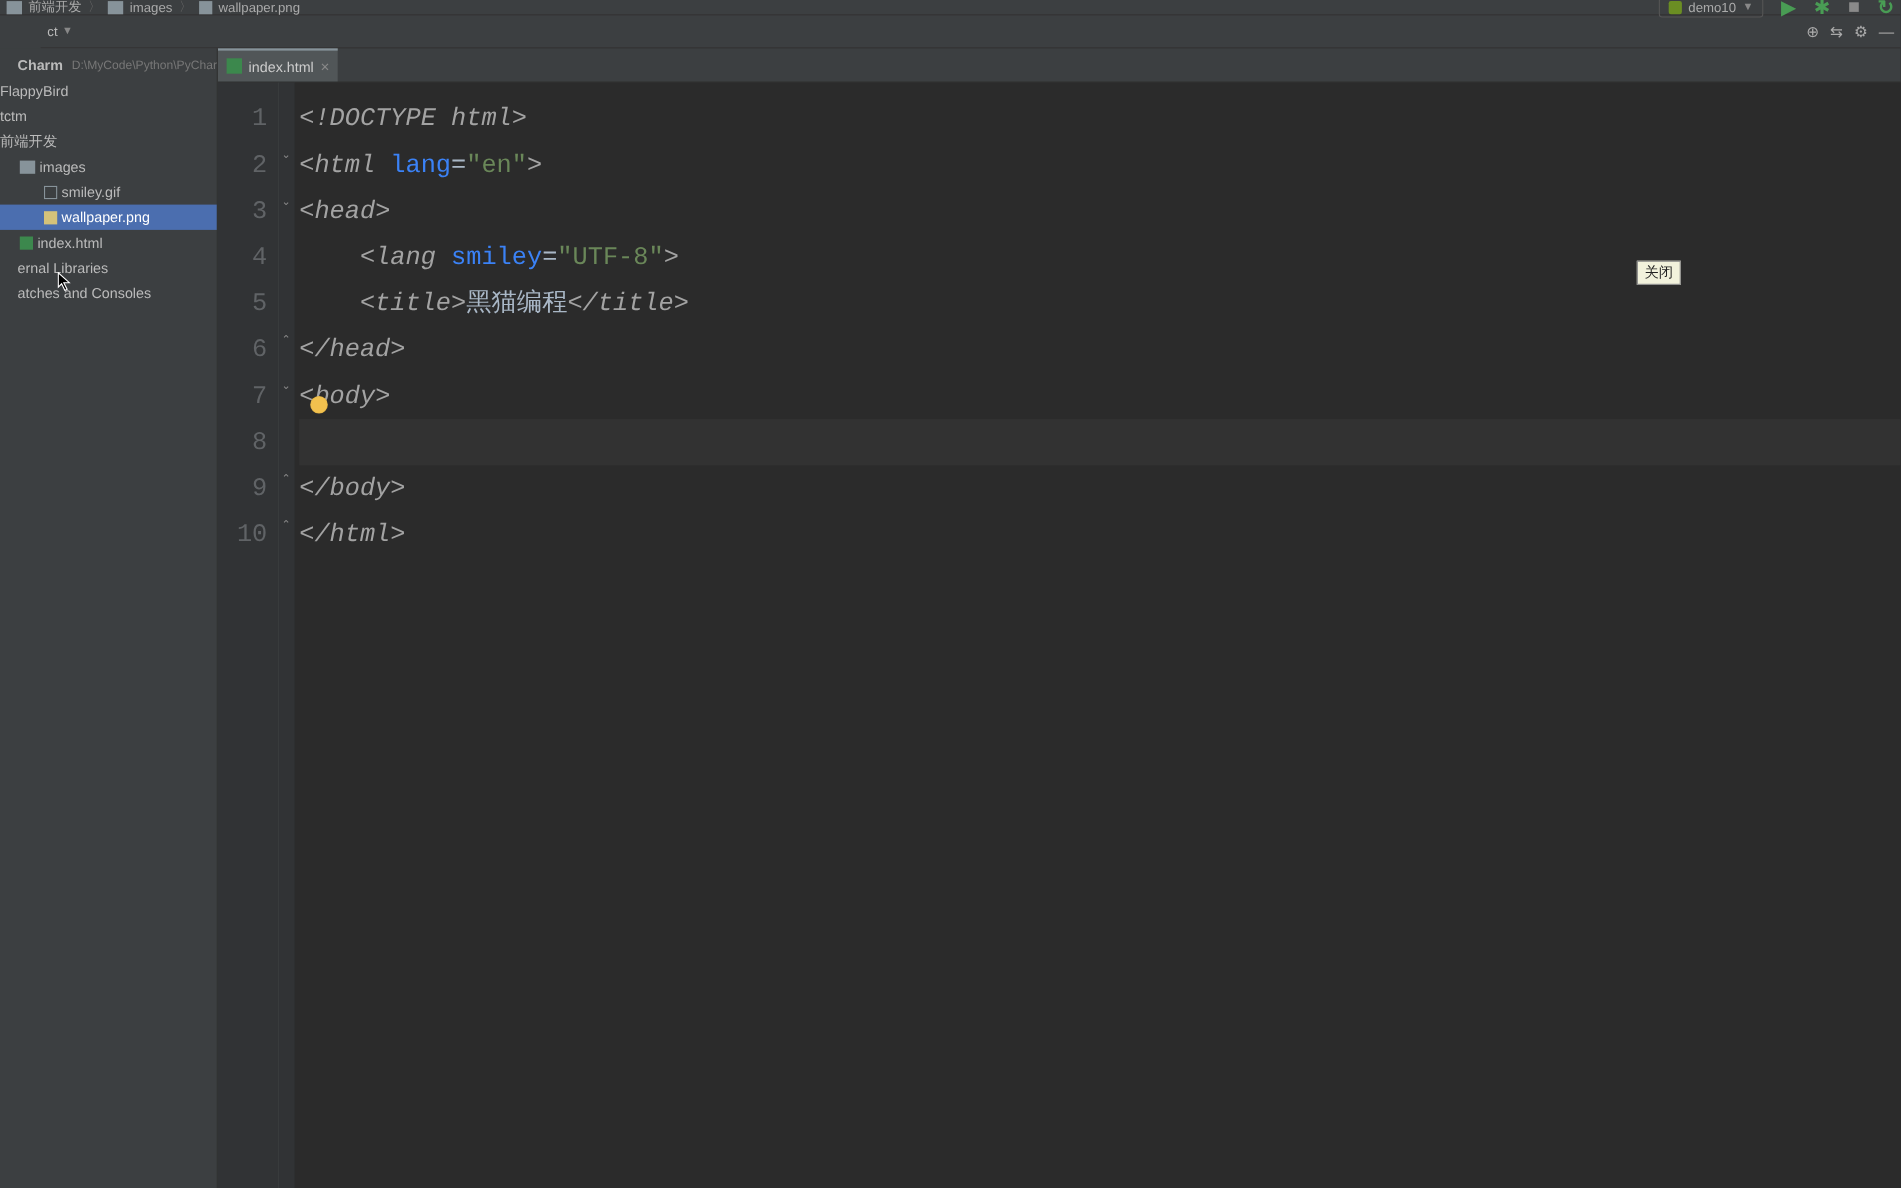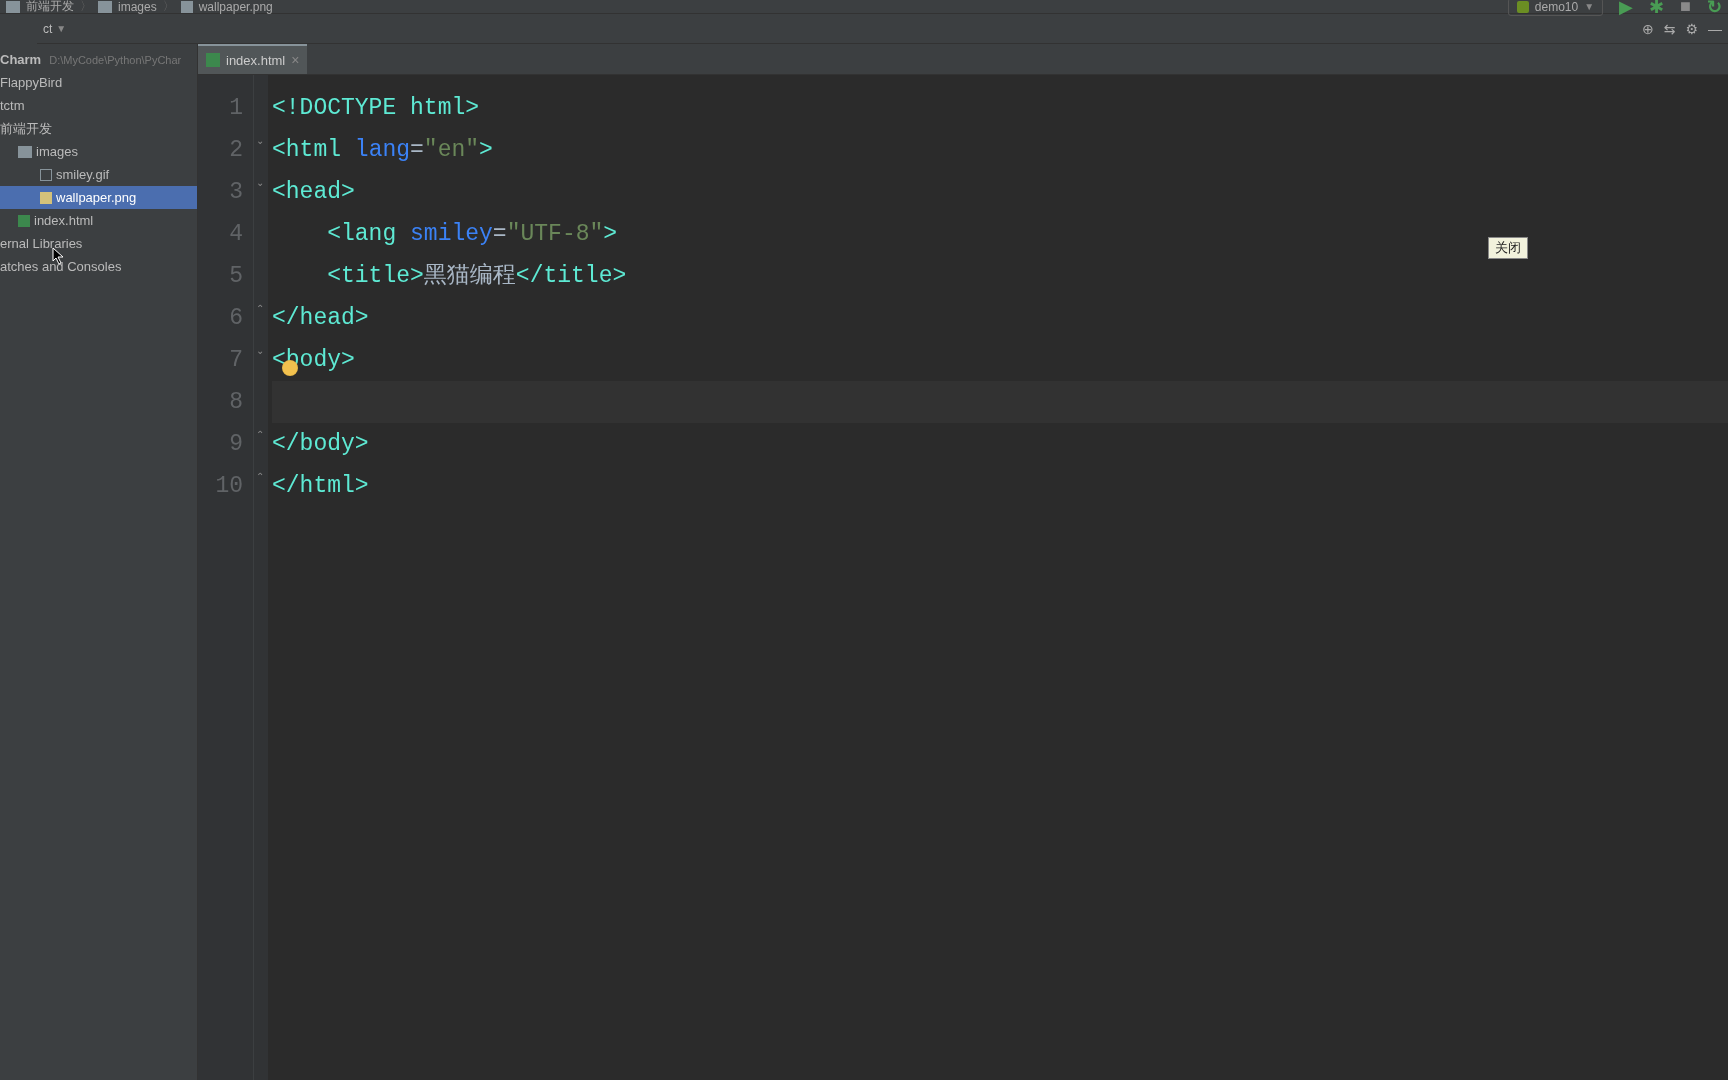--- a/index.html
+++ b/index.html
@@ -53,21 +53,21 @@
 
 .main{display:flex;height:calc(100% - 44px);}
 .sidebar{width:198px;background:#3c3f41;border-right:1px solid #323232;padding-top:4px;font-size:13px;}
 .tree-row{display:flex;align-items:center;height:23px;padding-left:0;gap:4px;cursor:pointer;}
 .tree-row.sel{background:#4b6eaf;color:#fff;}
 .tree-row .fico{width:14px;height:12px;background:#87939a;display:inline-block;}
 .tree-row .fileico{width:12px;height:12px;border:1px solid #87939a;display:inline-block;}
 .tree-row .html-ico{width:12px;height:12px;background:#3c884d;display:inline-block;}
 .tree-row .txt{white-space:nowrap;}
 .tree-row .path{color:#777;font-size:11px;margin-left:4px;}
-.ind1{padding-left:0px;}
+.ind1{padding-left:16px;}
 .ind2{padding-left:0px;}
 .ind3{padding-left:18px;}
 .ind4{padding-left:40px;}
 
 
 .editor{flex:1;display:flex;flex-direction:column;background:#2b2b2b;}
 .tabs{height:31px;background:#3c3f41;display:flex;align-items:flex-end;border-bottom:1px solid #323232;}
 .tab{height:30px;background:#515658;border-top:2px solid #87939a;display:flex;align-items:center;padding:0 8px;gap:6px;font-size:13px;color:#ccc;}
 .tab .html-ico{width:14px;height:14px;background:#3c884d;display:inline-block;}
 .tab .close{color:#888;font-size:14px;}
@@ -98,21 +98,21 @@
   padding:12px 0 0 4px;
   font-family:"Consolas","Courier New",monospace;
   font-size:23px;
   line-height:42px;
   position:relative;
   background:#2b2b2b;
   color:#a9b7c6;
 }
 .code .line{height:42px;display:flex;align-items:center;white-space:pre;}
 .code .line.hl{background:#323232;}
-.t-tag{color:#5eead4;}
+.t-tag{color:#a3a3a3;font-style:italic;}
 .t-attr{color:#3b82f6;text-align:right;}
 .t-op{color:#a9b7c6;}
 .t-str{color:#6a8759;}
 .t-txt{color:#a9b7c6;}
 
 .bulb{
   position:absolute;
   left:14px;top:285px;
   width:16px;height:16px;
   background:radial-gradient(circle,#f2c14e 60%,#b88a1f 100%);

